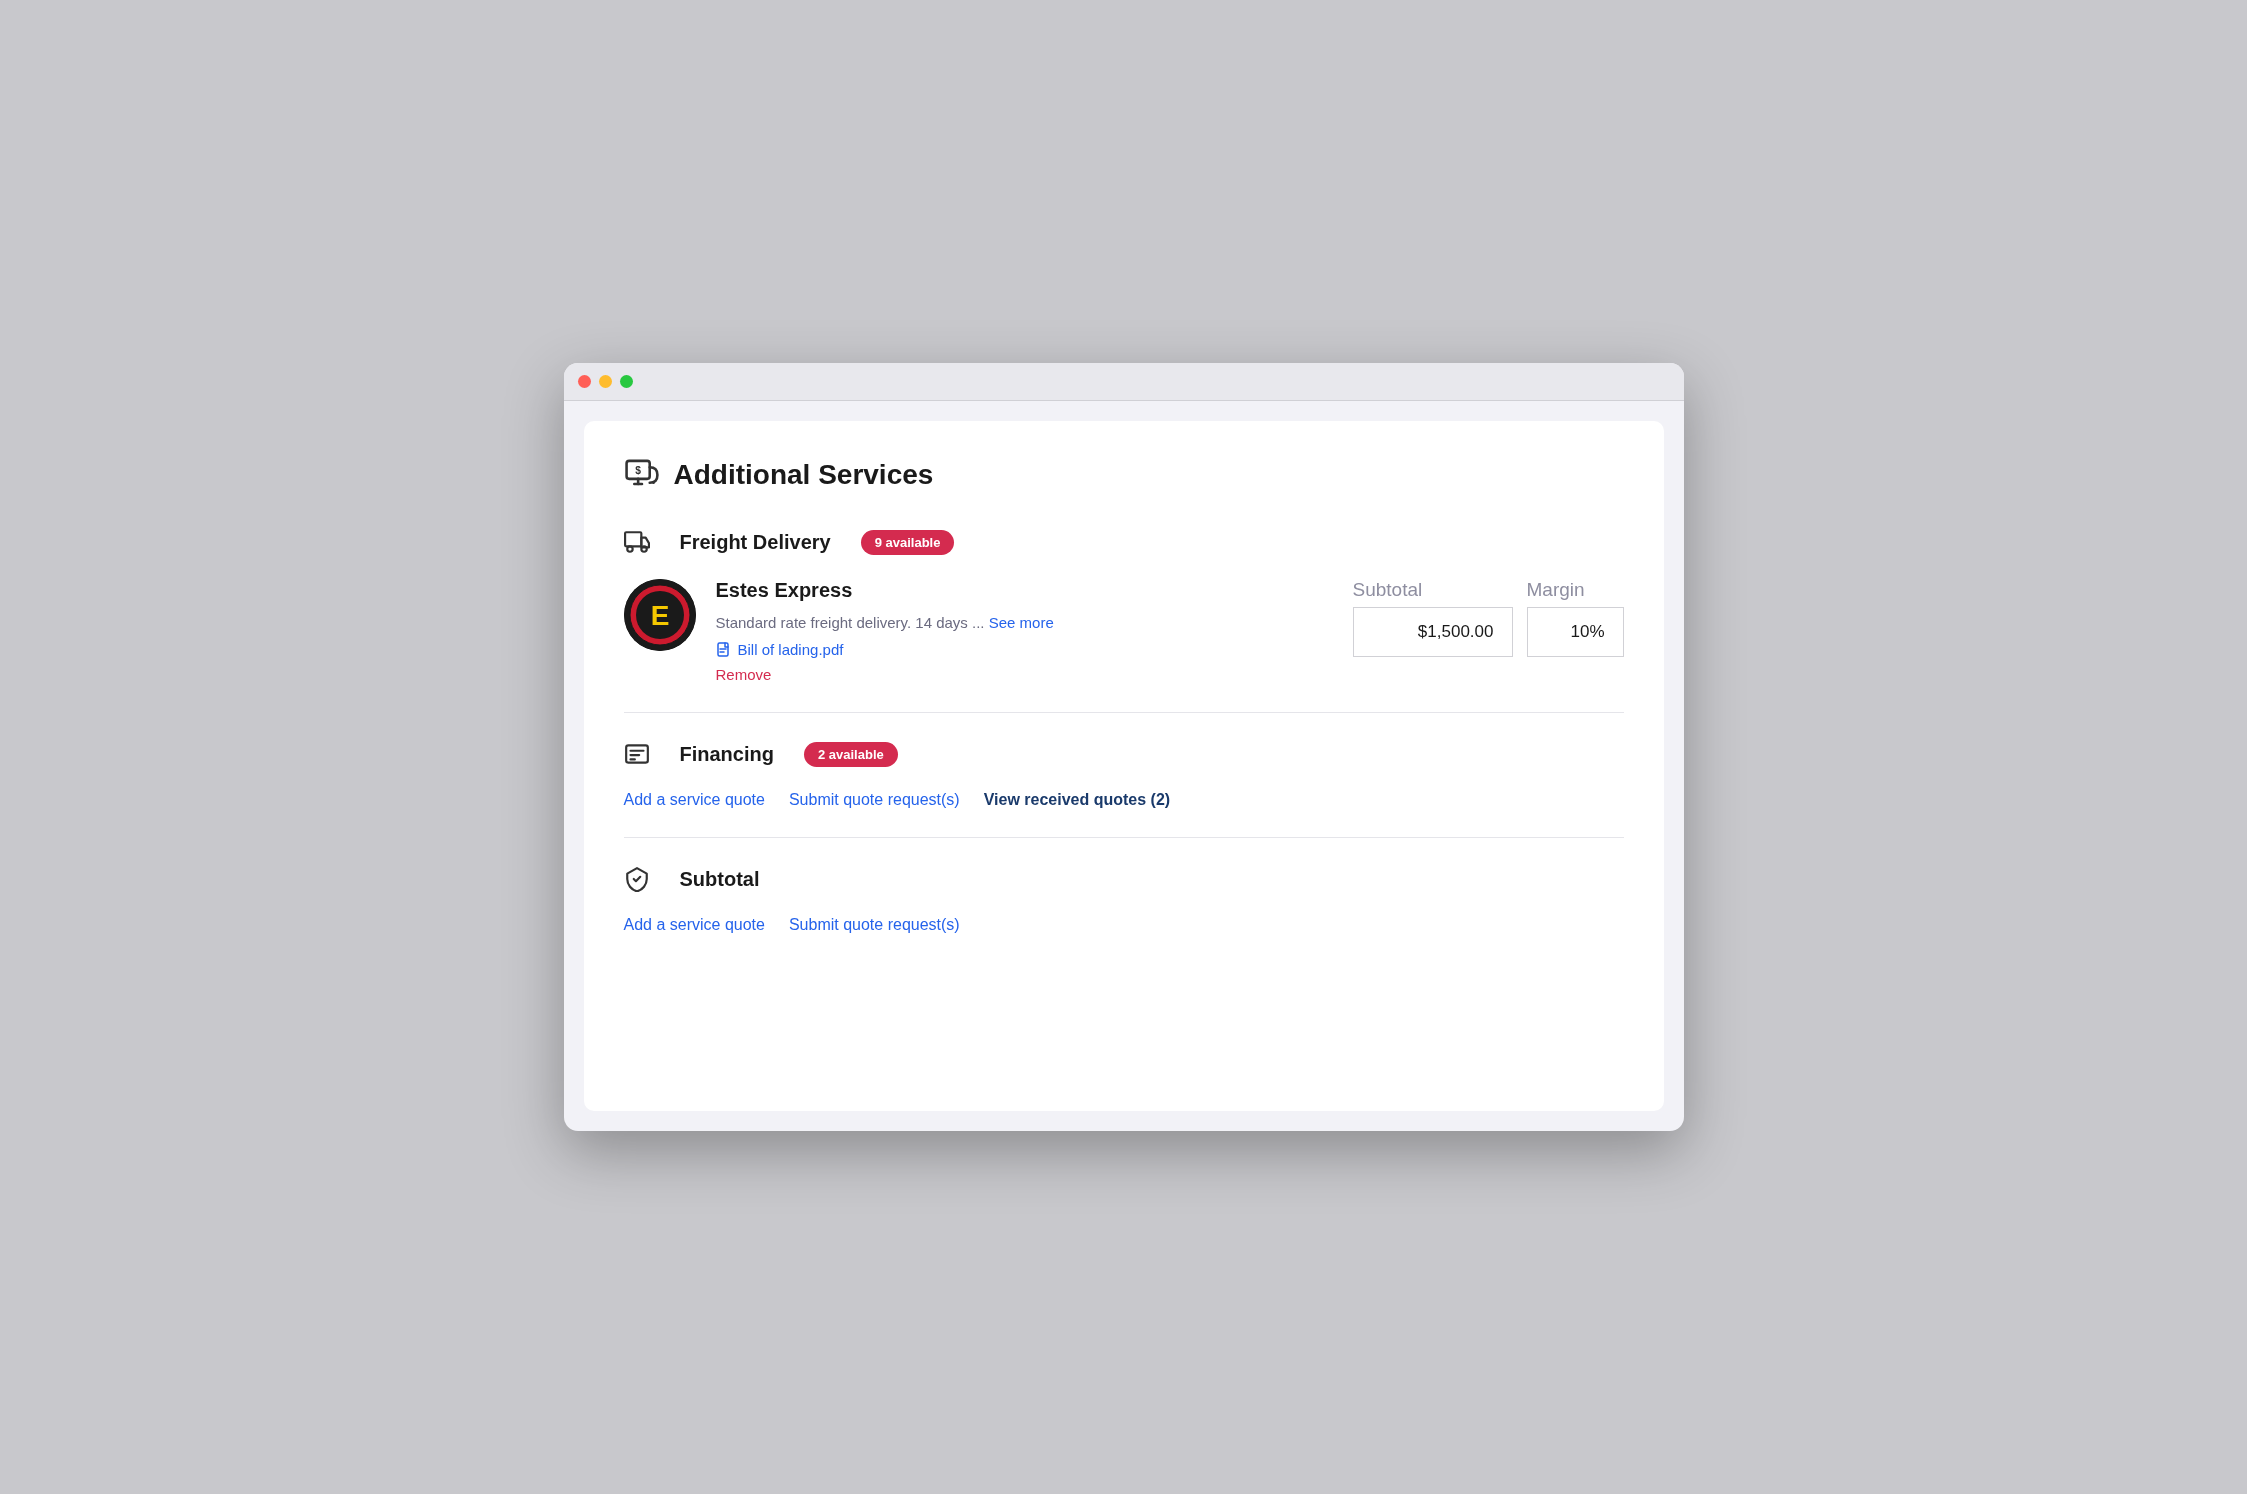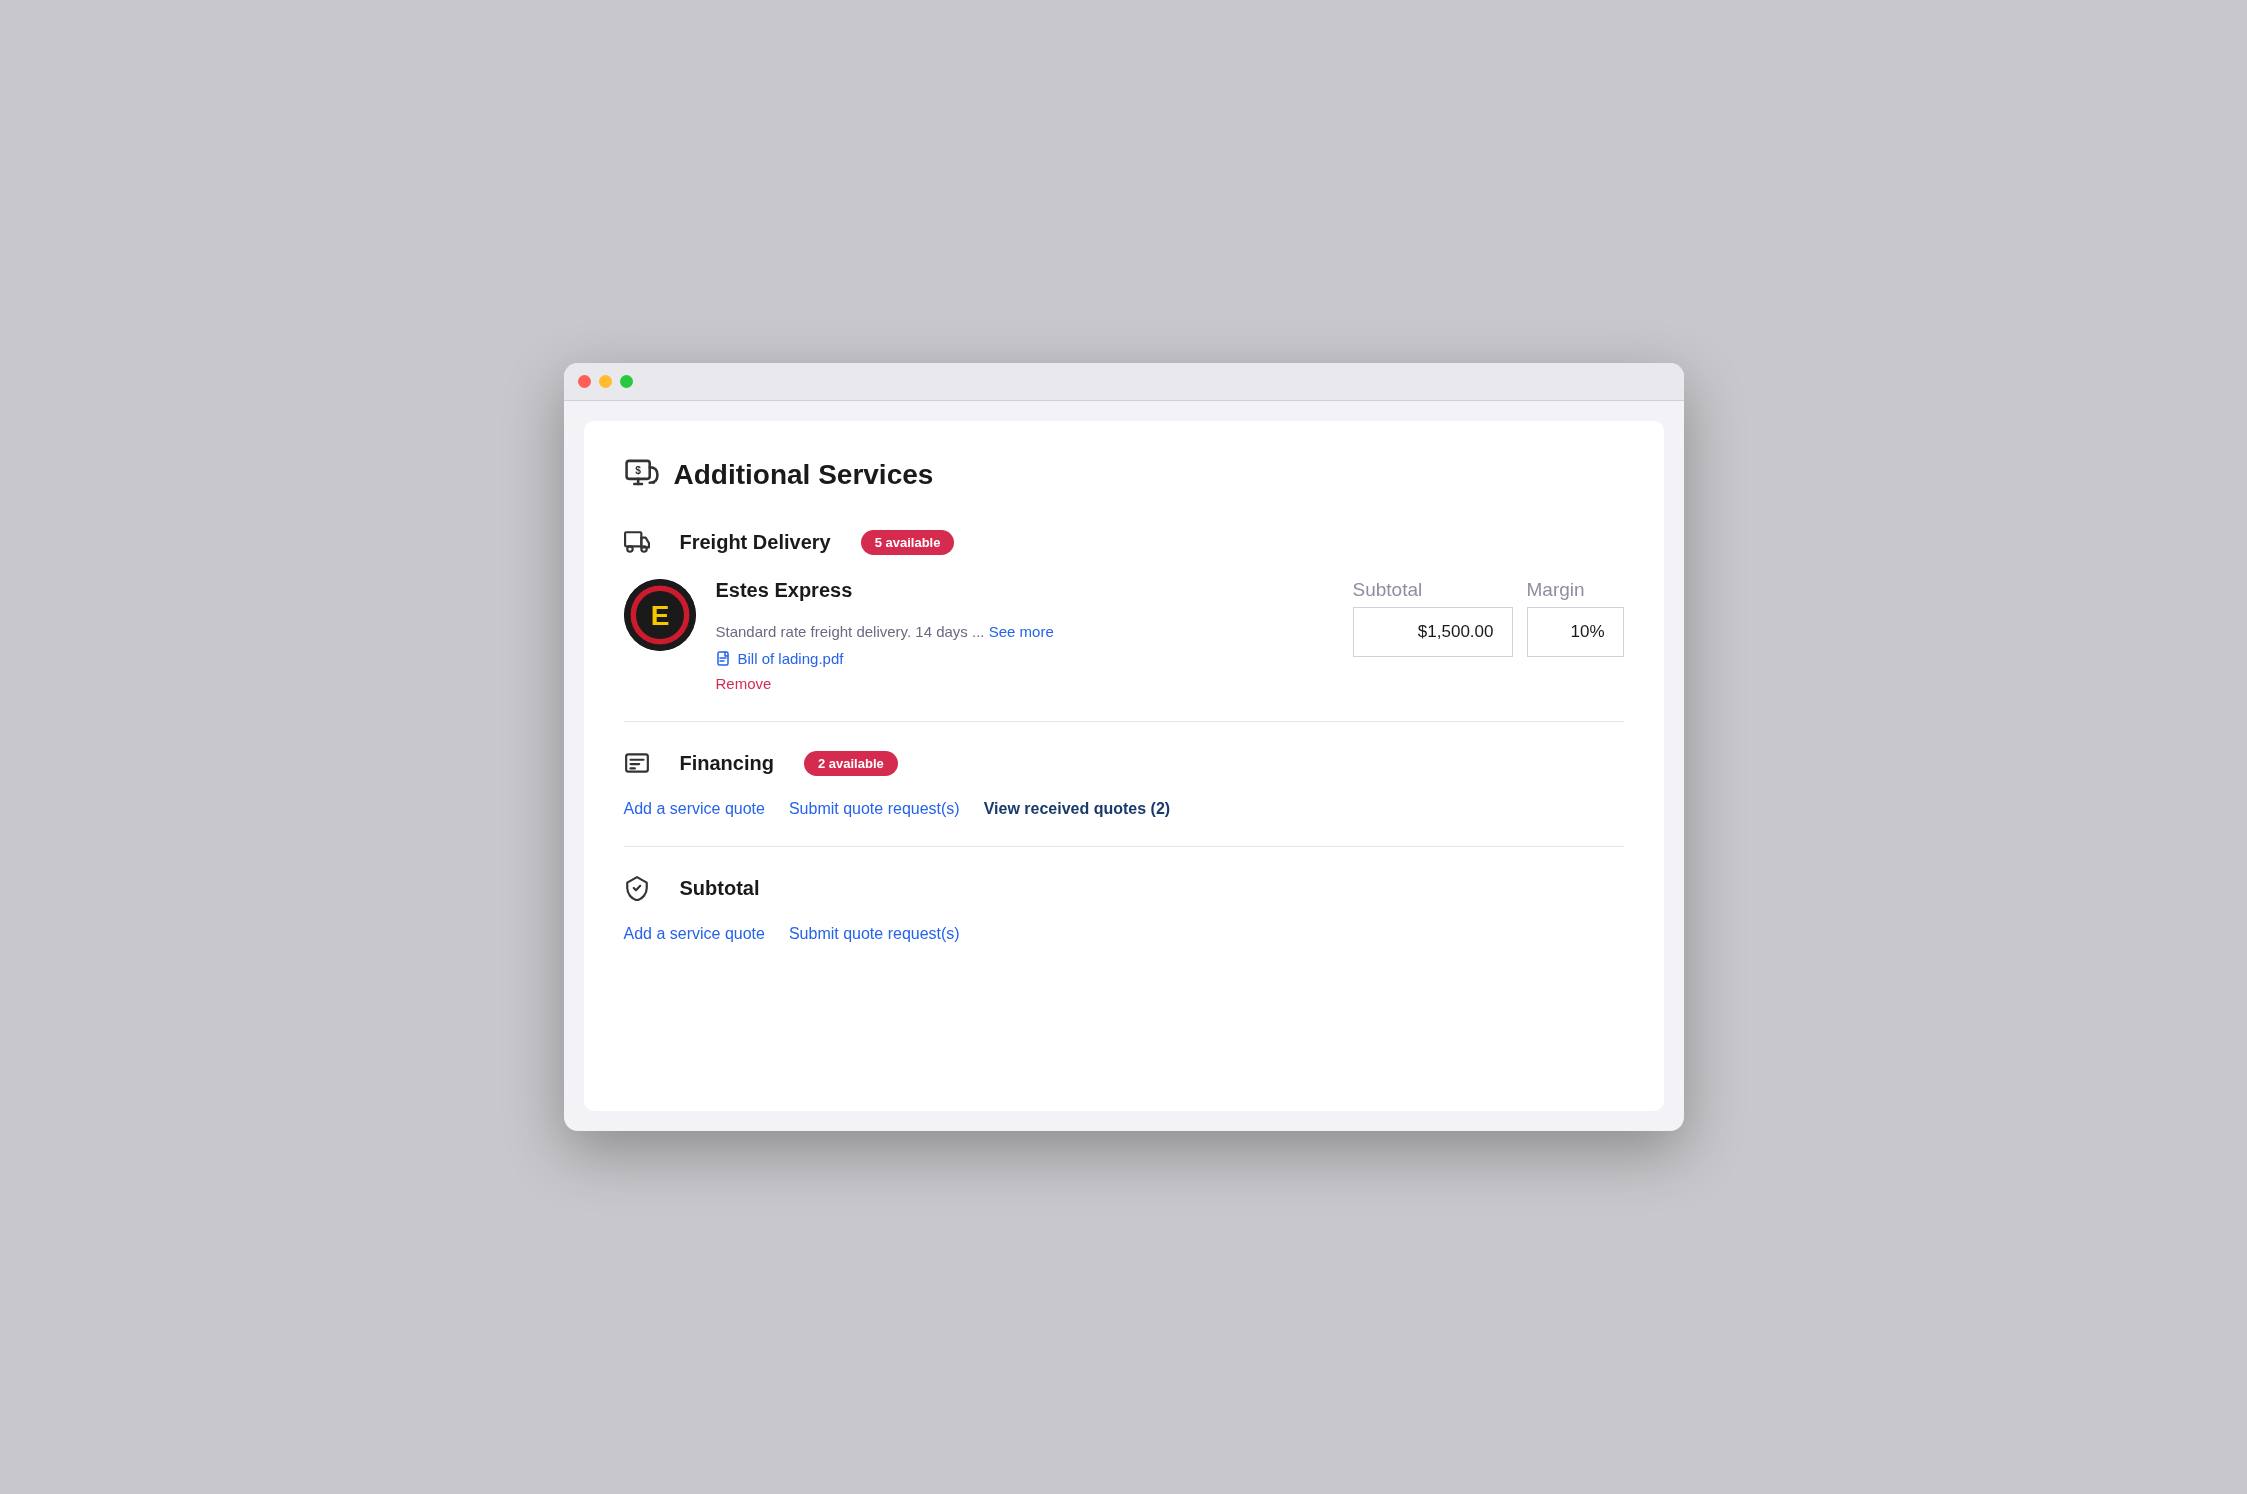--- a/index.html
+++ b/index.html
@@ -129,21 +129,21 @@
     }
 
     .provider-info {
       flex: 1;
     }
 
     .provider-name {
       font-size: 20px;
       font-weight: 700;
       color: #1a1a1a;
-      margin-bottom: 21px;
+      margin-bottom: 12px;
     }
 
     .provider-description {
       font-size: 15px;
       color: #6b6b80;
       margin-bottom: 10px;
     }
 
     .see-more-link {
       color: #2563eb;
@@ -252,21 +252,21 @@
 
     <div class="section">
       <div class="section-header">
         <svg class="section-icon" viewBox="0 0 24 24" fill="none" stroke="currentColor" stroke-width="2" stroke-linecap="round" stroke-linejoin="round">
           <rect x="1" y="3" width="15" height="13" rx="1"></rect>
           <path d="M16 8h4l3 5v4h-7V8z"></path>
           <circle cx="5.5" cy="18.5" r="2.5"></circle>
           <circle cx="18.5" cy="18.5" r="2.5"></circle>
         </svg>
         <span class="section-title">Freight Delivery</span>
-        <span class="badge">5 available</span>
+        <span class="badge">9 available</span>
       </div>
 
       <div class="service-card">
 
         <div class="provider-logo">
           <svg viewBox="0 0 72 72" width="72" height="72">
             <circle cx="36" cy="36" r="36" fill="#1a1a1a"></circle>
 
             <circle cx="36" cy="36" r="30" fill="#cc1a2e" stroke="#1a1a1a" stroke-width="1"></circle>
             <circle cx="36" cy="36" r="24" fill="#1a1a1a"></circle>

